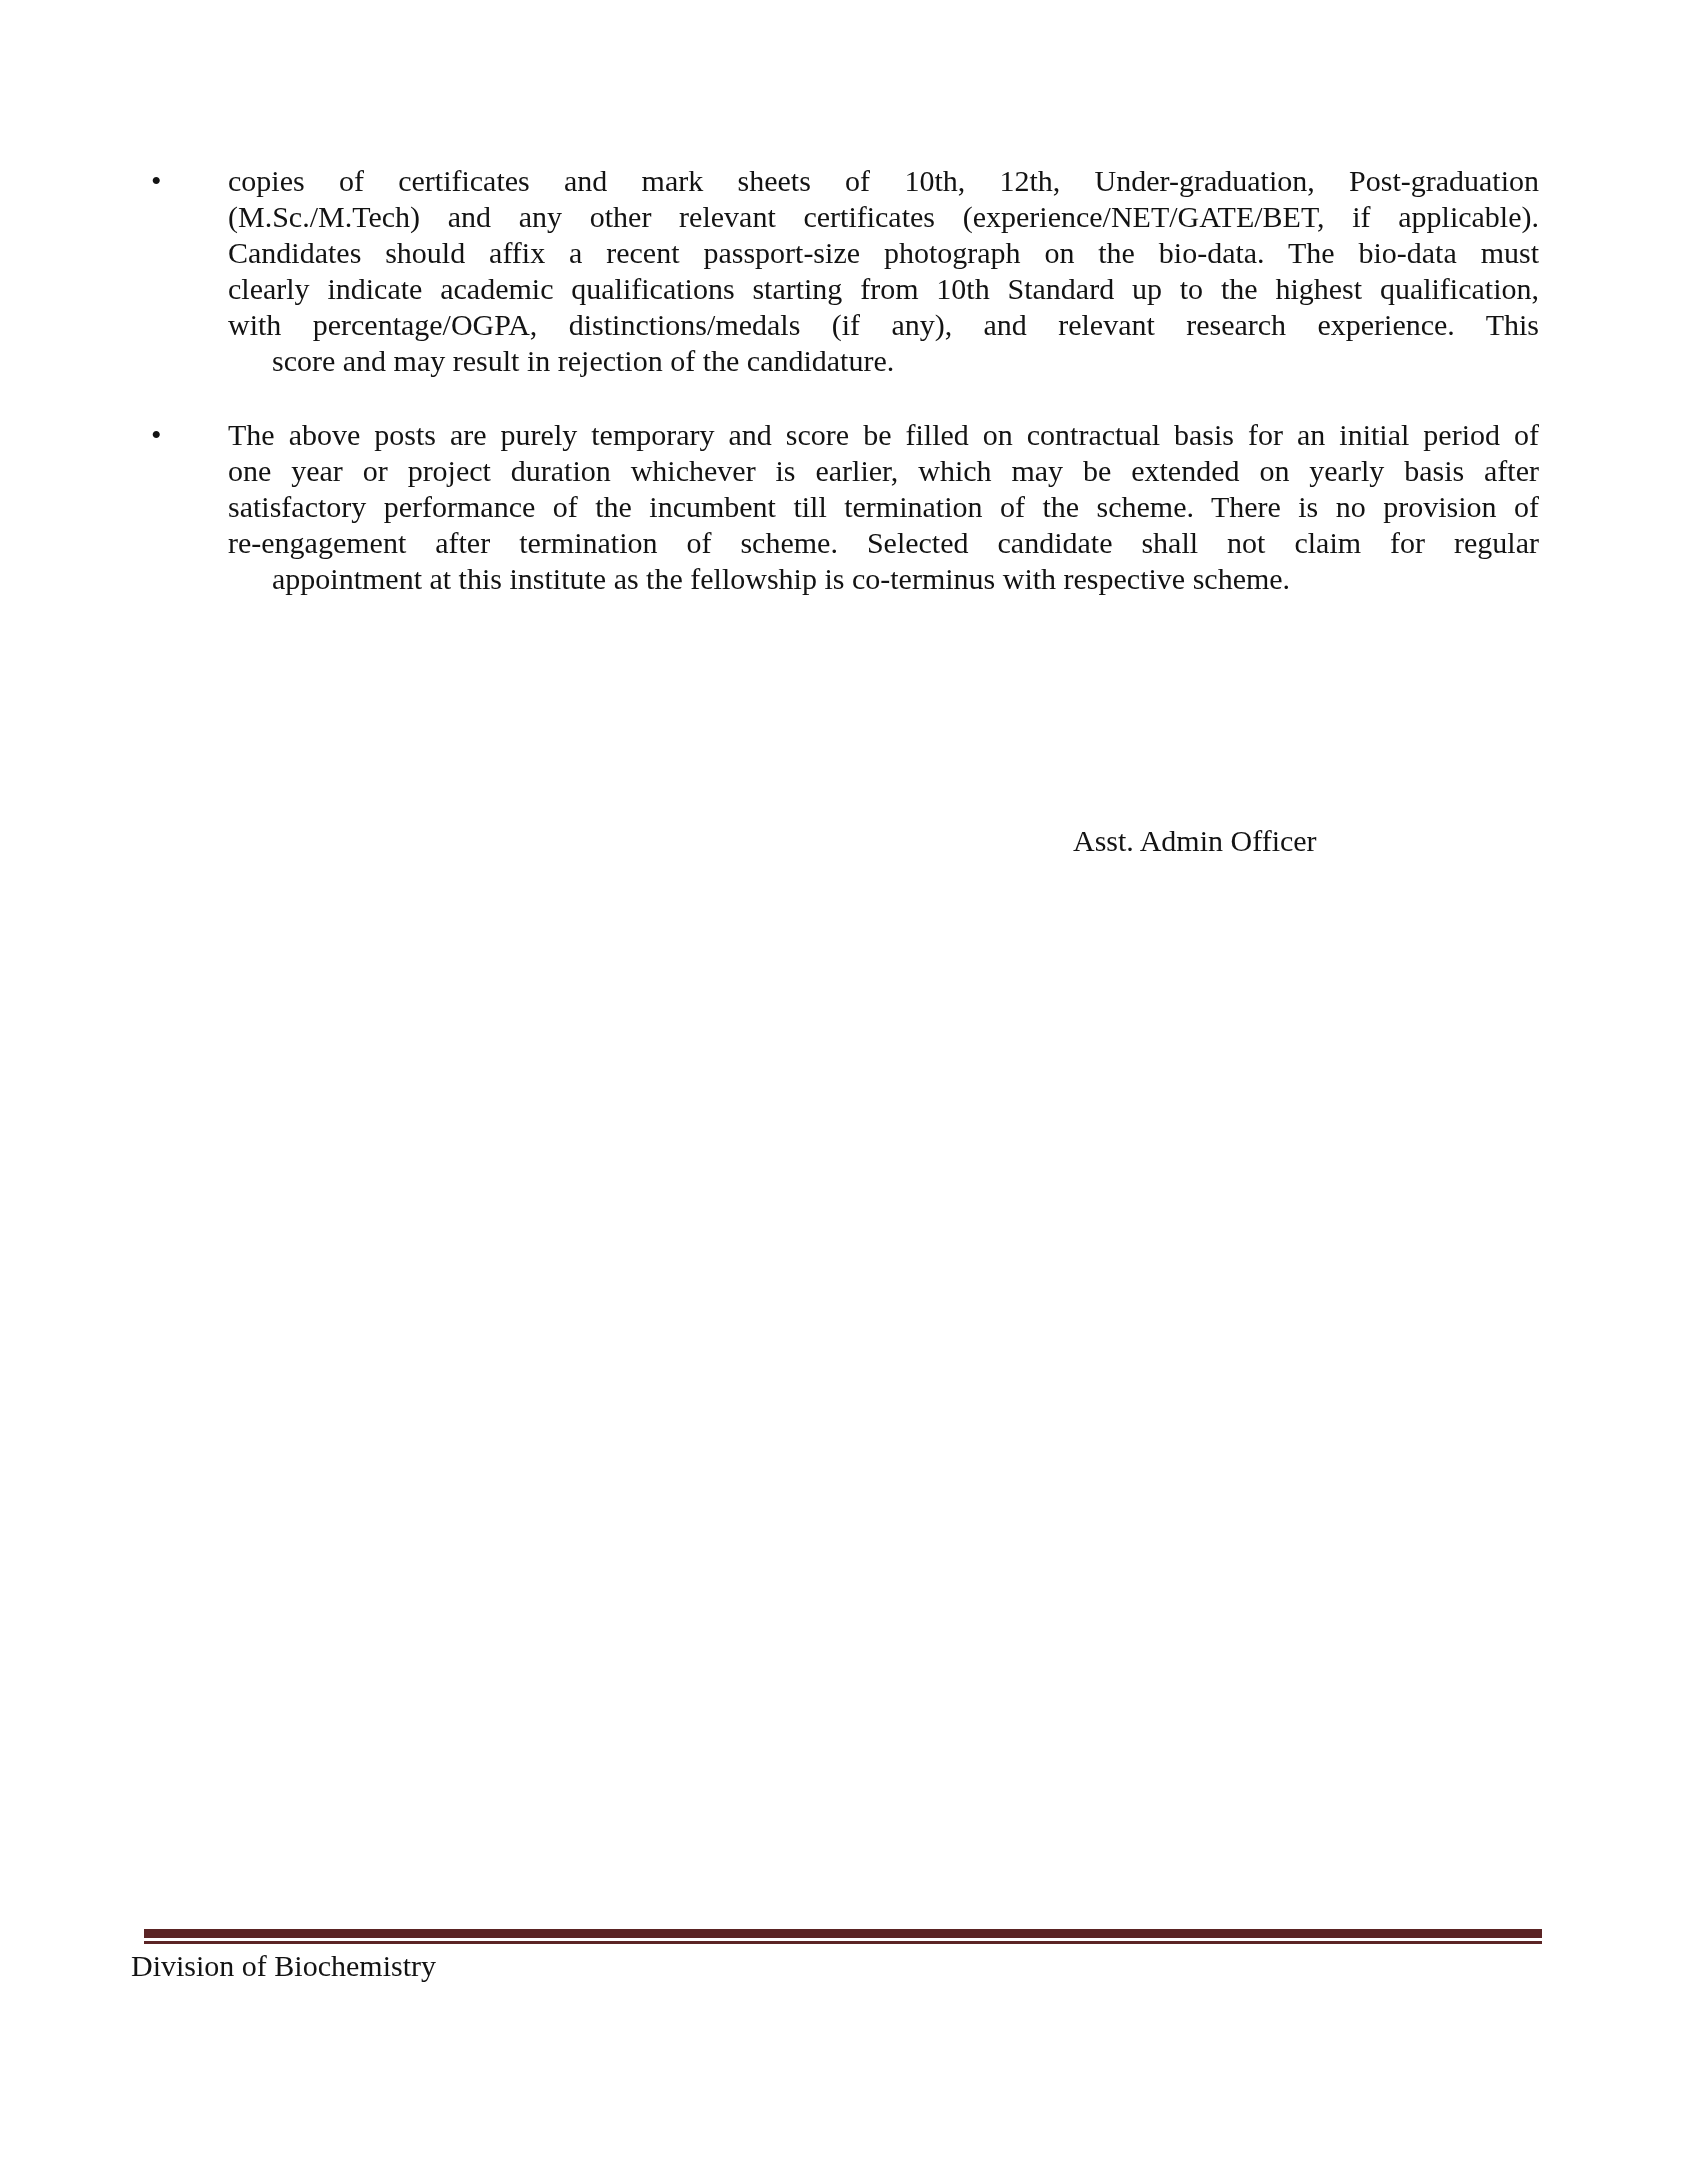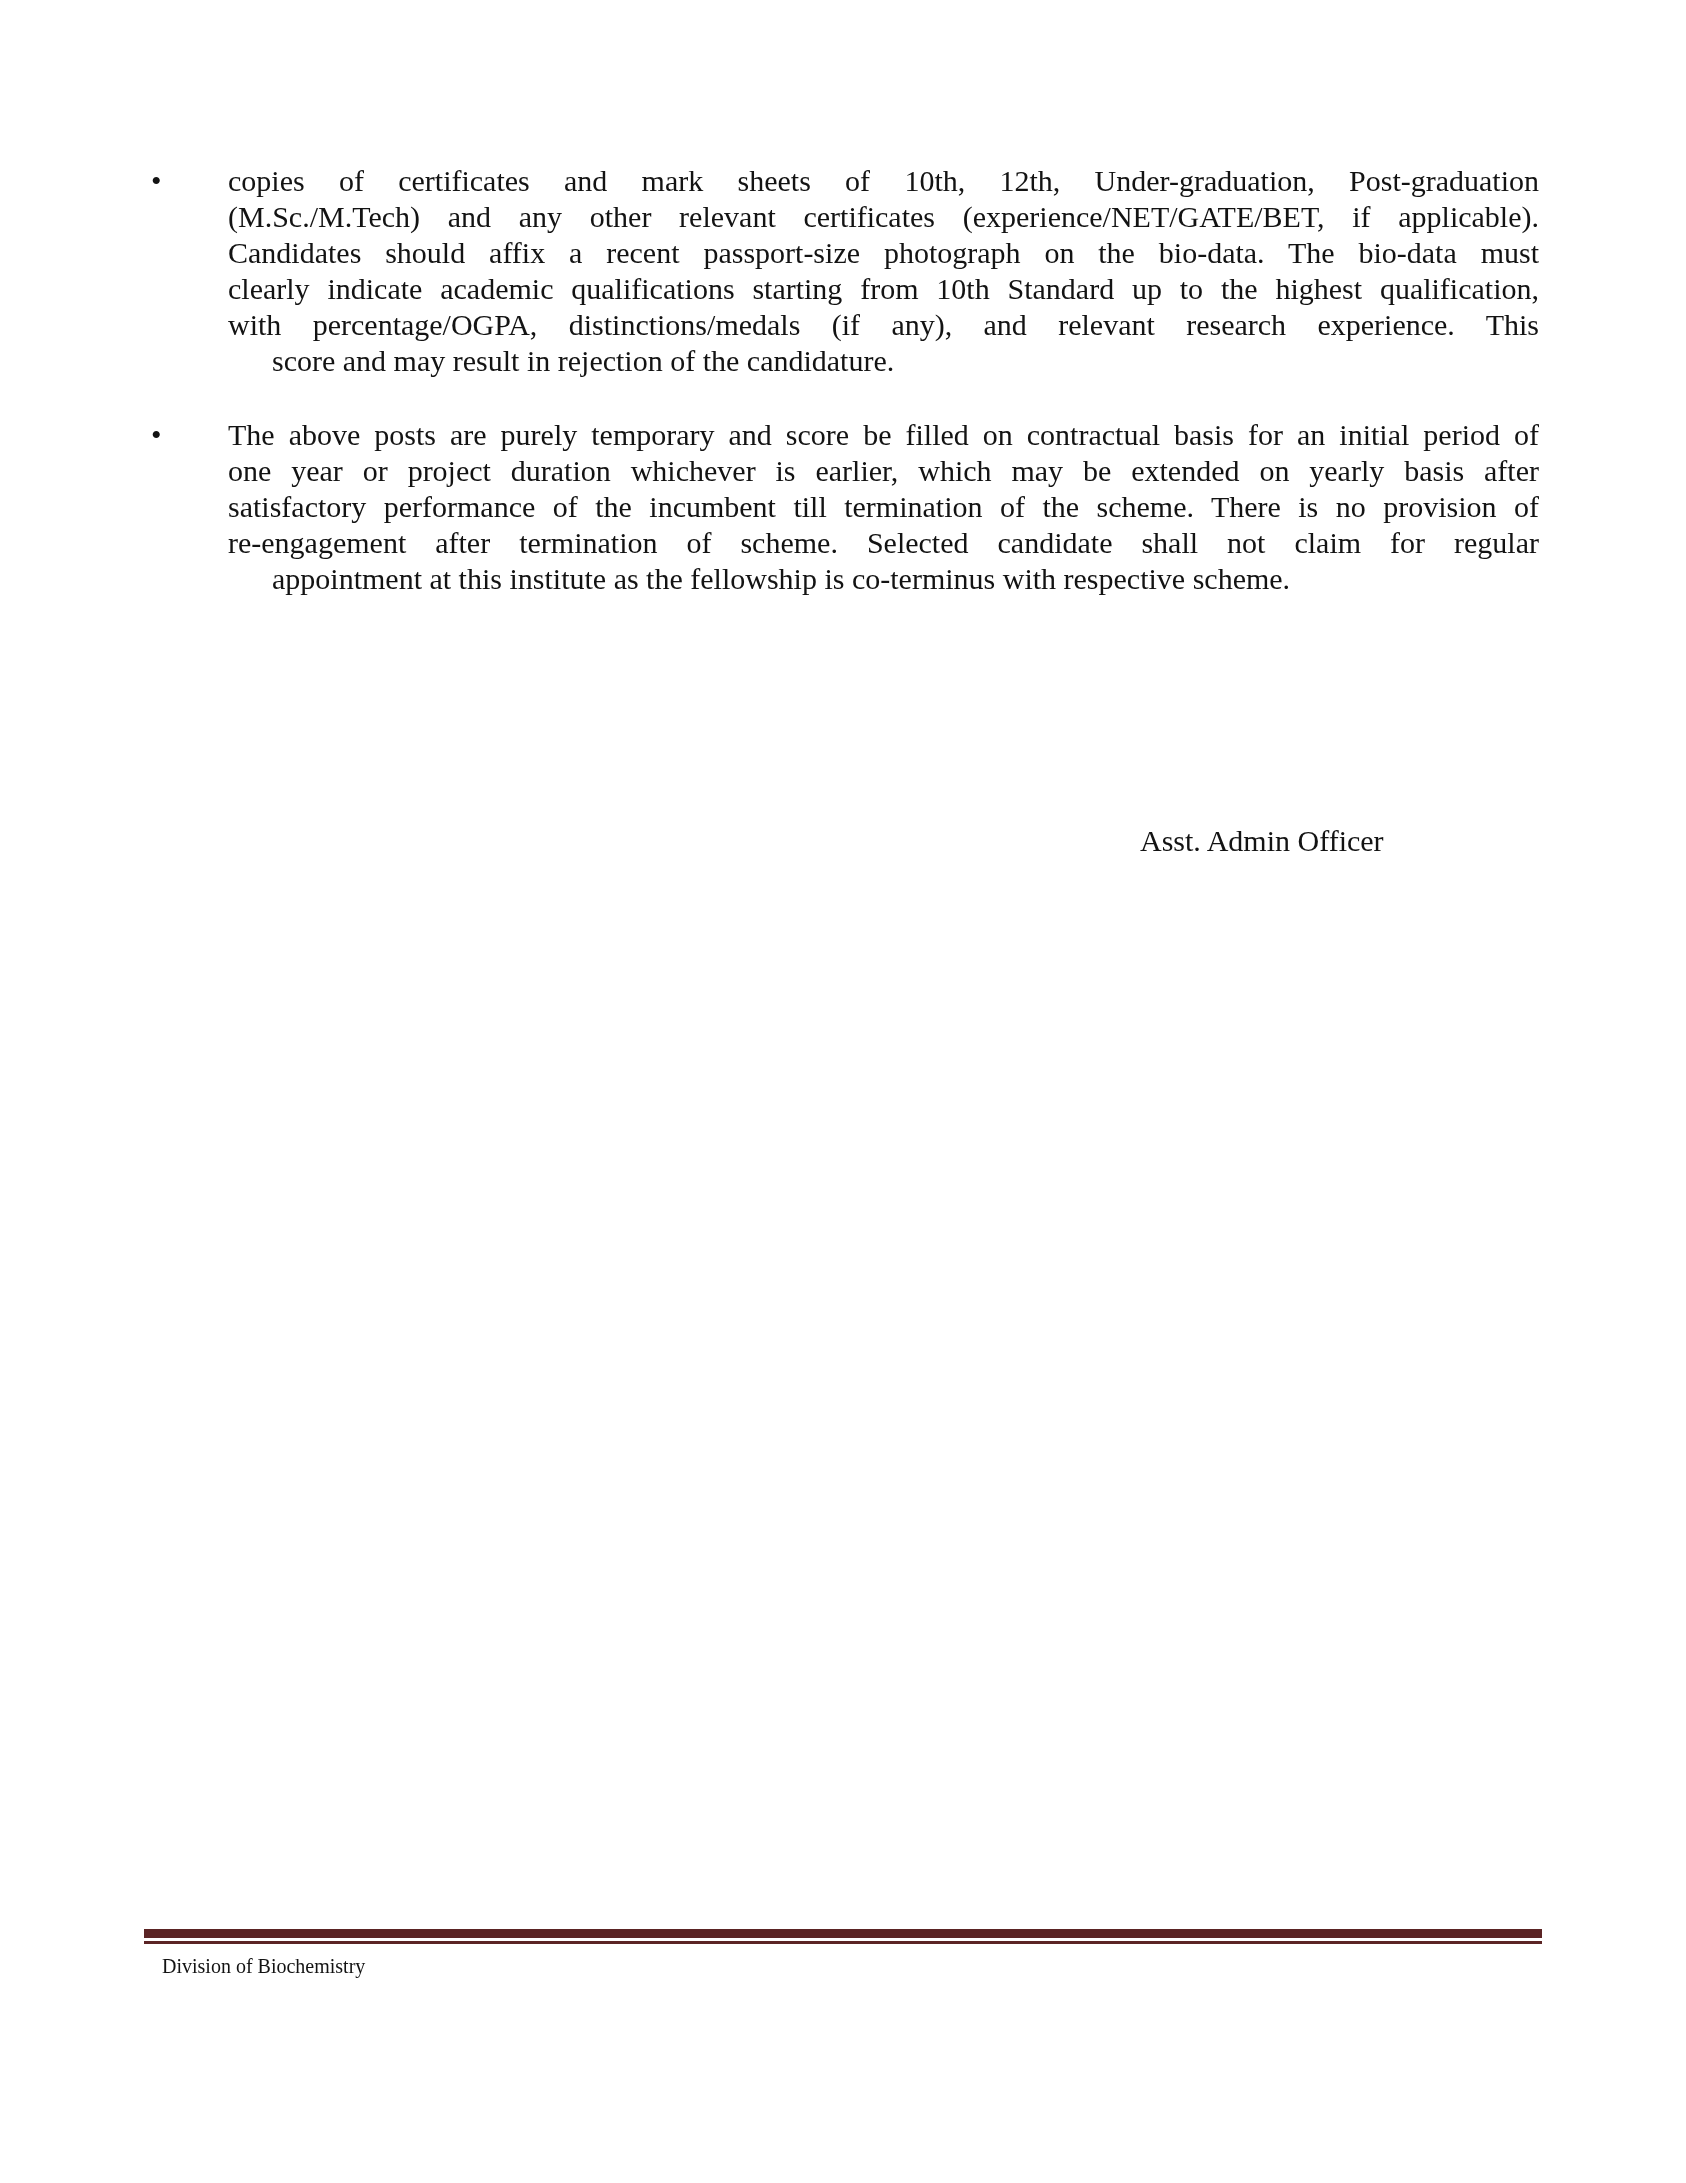--- a/index.html
+++ b/index.html
@@ -40,21 +40,21 @@
   .line {
     text-align: justify;
     text-align-last: justify;
   }
   .line.last {
     text-align-last: left;
     margin-left: 44px;
   }
   .signature {
     position: absolute;
-    left: 1140px;
+    left: 1073px;
     top: 823px;
     font-size: 30px;
     line-height: 36px;
     white-space: nowrap;
   }
   .footer-rule-thick {
     position: absolute;
     left: 144px;
     top: 1929px;
     width: 1398px;
@@ -62,23 +62,23 @@
   }
   .footer-rule-thin {
     position: absolute;
     left: 144px;
     top: 1941px;
     width: 1398px;
     height: 3.3px;
   }
   .footer-text {
     position: absolute;
-    left: 162px;
+    left: 131px;
     top: 1948px;
-    font-size: 20px;
+    font-size: 30px;
     line-height: 36px;
     white-space: nowrap;
   }
 </style>
 </head>
 <body>
 
 <div class="page" style="color: rgb(19, 19, 19);">
   <div class="content" id="bullet-list">
       <div class="bullet-item">

